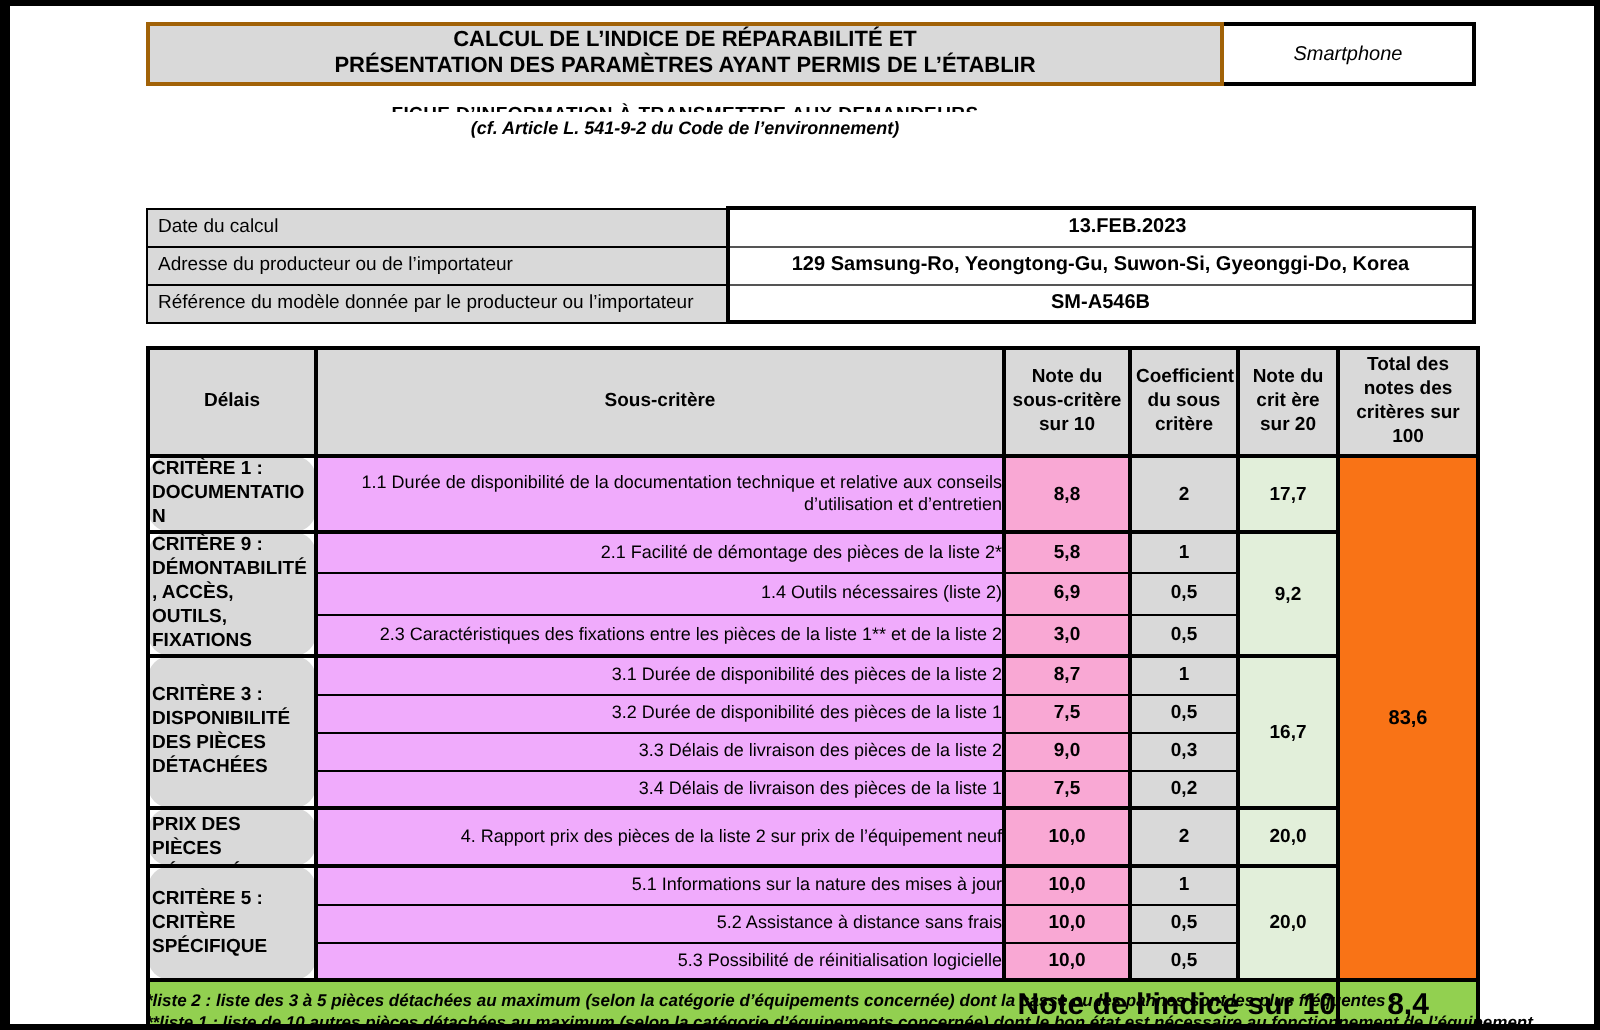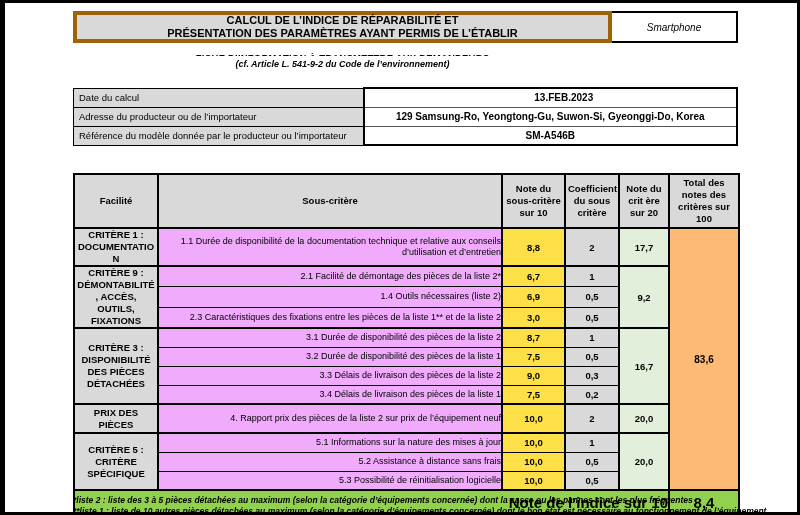--- a/index.html
+++ b/index.html
@@ -5,37 +5,37 @@
   html,body { margin:0; padding:0; background:#fff; }
   .page {
     position:relative; width:800px; height:515px; box-sizing:border-box;
     border:3px solid #000; border-left-width:5px; background:#fff; overflow:hidden;
     font-family:"Liberation Sans", sans-serif; color:#000;
   }
 
   
   .header-row { position:absolute; left:68px; top:8px; width:665px; height:32px; display:flex; }
   .title-box {
-    width:539px; box-sizing:border-box; border:4px solid #a16207; background:#d9d9d9;
+    width:539px; box-sizing:border-box; border:2px solid #a16207; background:#d9d9d9;
     display:flex; flex-direction:column; justify-content:center; text-align:center;
     font-weight:bold; font-size:11px; line-height:13px;
   }
   .product-box {
     flex:1; box-sizing:border-box; border:2px solid #000; border-left:none; background:#fff;
     display:flex; align-items:center; justify-content:center;
     font-weight:normal; font-style:italic; font-size:10px;
   }
 
   .fiche { position:absolute; left:68px; top:44px; width:539px; text-align:center; font-weight:bold; }
   .fiche-clip { height:9px; overflow:hidden; }
   .fiche-clip span { display:inline-block; margin-top:-4px; font-size:9.5px; letter-spacing:0.2px; }
   .fiche-ref { margin-top:3px; font-size:9px;font-style:italic; }
 
   
-  .info-table { position:absolute; left:68px; top:84px; width:665px; border-collapse:collapse; table-layout:fixed; }
+  .info-table { position:absolute; left:68px; top:100px; width:665px; border-collapse:collapse; table-layout:fixed; }
   .info-table td { height:19px; box-sizing:border-box; }
   .i-label { width:290px; background:#d9d9d9; border:1.5px solid #000; padding:0 5px; font-size:9.5px; }
   .i-value {
     background:#fff; border:1px solid #555; border-left:2px solid #000; border-right:2px solid #000;
     text-align:center; font-weight:bold; font-size:10px;
   }
   .info-table tr:first-child .i-value { border-top:2px solid #000;padding-left:28px; }
   .info-table tr:last-child  .i-value { border-bottom:2px solid #000; }
 
   
@@ -50,31 +50,31 @@
   .main-table thead th {
     height:54px; background:#d9d9d9; font-size:9.5px; font-weight:bold;
     border-top-width:2px; border-bottom-width:2px; padding:0 2px; line-height:12px;
   }
   .main-table tbody tr { height:19px; }
   .main-table tbody tr.r1 { height:27px; }
   .main-table tbody tr.r-c4 { height:29px; }
   .main-table tbody tr.index-row { height:24px;margin-top:36px; }
   .gs td { border-top-width:2px; }
 
-  .c-crit { background:#d9d9d9; font-weight:bold; text-align:center; font-size:9.5px; }
+  .c-crit { background:#d9d9d9; font-weight:bold; text-align:left; font-size:9.5px;border-radius:11px; }
   .c-crit .clipbox {
     display:flex; flex-direction:column; justify-content:center; overflow:hidden;
     line-height:12px; padding:0 1px; overflow-wrap:anywhere;
   }
   .clip3 { height:26px; }
   .c-sub  { background:#f0abfc; text-align:right; padding:1px 4px; line-height:11px; }
-  .c-note { background:#fde047;    text-align:center; font-weight:bold; font-size:9.5px; }
+  .c-note { background:#f9a8d4;    text-align:center; font-weight:bold; font-size:9.5px; }
   .c-coeff{ background:#d9d9d9; text-align:center; font-weight:bold; font-size:9.5px; }
   .c-n20  { background:#e2efda; text-align:center; font-weight:bold; font-size:9.5px; }
-  .c-total{ background:#fdba74; text-align:center; font-weight:bold; font-size:10px; }
+  .c-total{ background:#f97316; text-align:center; font-weight:bold; font-size:10px; }
 
   .index-label {
     background:#92d050; text-align:right; font-weight:bold; font-size:15px;
     padding-right:14px; border-top-width:2px; border-bottom-width:2px;
   }
   .index-value {
     background:#92d050; text-align:center; font-weight:bold; font-size:15px;
     border-top-width:2px; border-bottom-width:2px;
   }
 
@@ -127,21 +127,21 @@
     <colgroup>
       <col style="width:84px">
         <col style="width:344px">
         <col style="width:63px">
       <col style="width:54px">
         <col style="width:50px">
         <col style="width:70px">
     </colgroup>
     <thead>
       <tr>
-        <th>Facilité</th>
+        <th>Délais</th>
         <th>Sous-critère</th>
         <th>Note du sous-critère sur 10</th>
         <th>Coefficient du sous critère</th>
         <th>Note du crit ère sur 20</th>
         <th>Total des notes des critères sur 100</th>
       </tr>
     </thead>
     <tbody>
       <tr class="gs r1">
         <td class="c-crit">
@@ -151,21 +151,21 @@
         <td class="c-note">8,8</td>
         <td class="c-coeff">2</td>
         <td class="c-n20">17,7</td>
         <td class="c-total" rowspan="12">83,6</td>
       </tr>
       <tr class="gs">
         <td class="c-crit" rowspan="3">
             <div class="clipbox">CRITÈRE 9 : DÉMONTABILITÉ, ACCÈS, OUTILS, FIXATIONS</div>
           </td>
         <td class="c-sub">2.1 Facilité de démontage des pièces de la liste 2*</td>
-        <td class="c-note">6,7</td>
+        <td class="c-note">5,8</td>
         <td class="c-coeff">1</td>
         <td class="c-n20" rowspan="3">9,2</td>
       </tr>
       <tr>
         <td class="c-sub">1.4 Outils nécessaires (liste 2)</td>
         <td class="c-note">6,9</td>
         <td class="c-coeff">0,5</td>
       </tr>
       <tr>
         <td class="c-sub">2.3 Caractéristiques des fixations entre les pièces de la liste 1** et de la liste 2</td>

